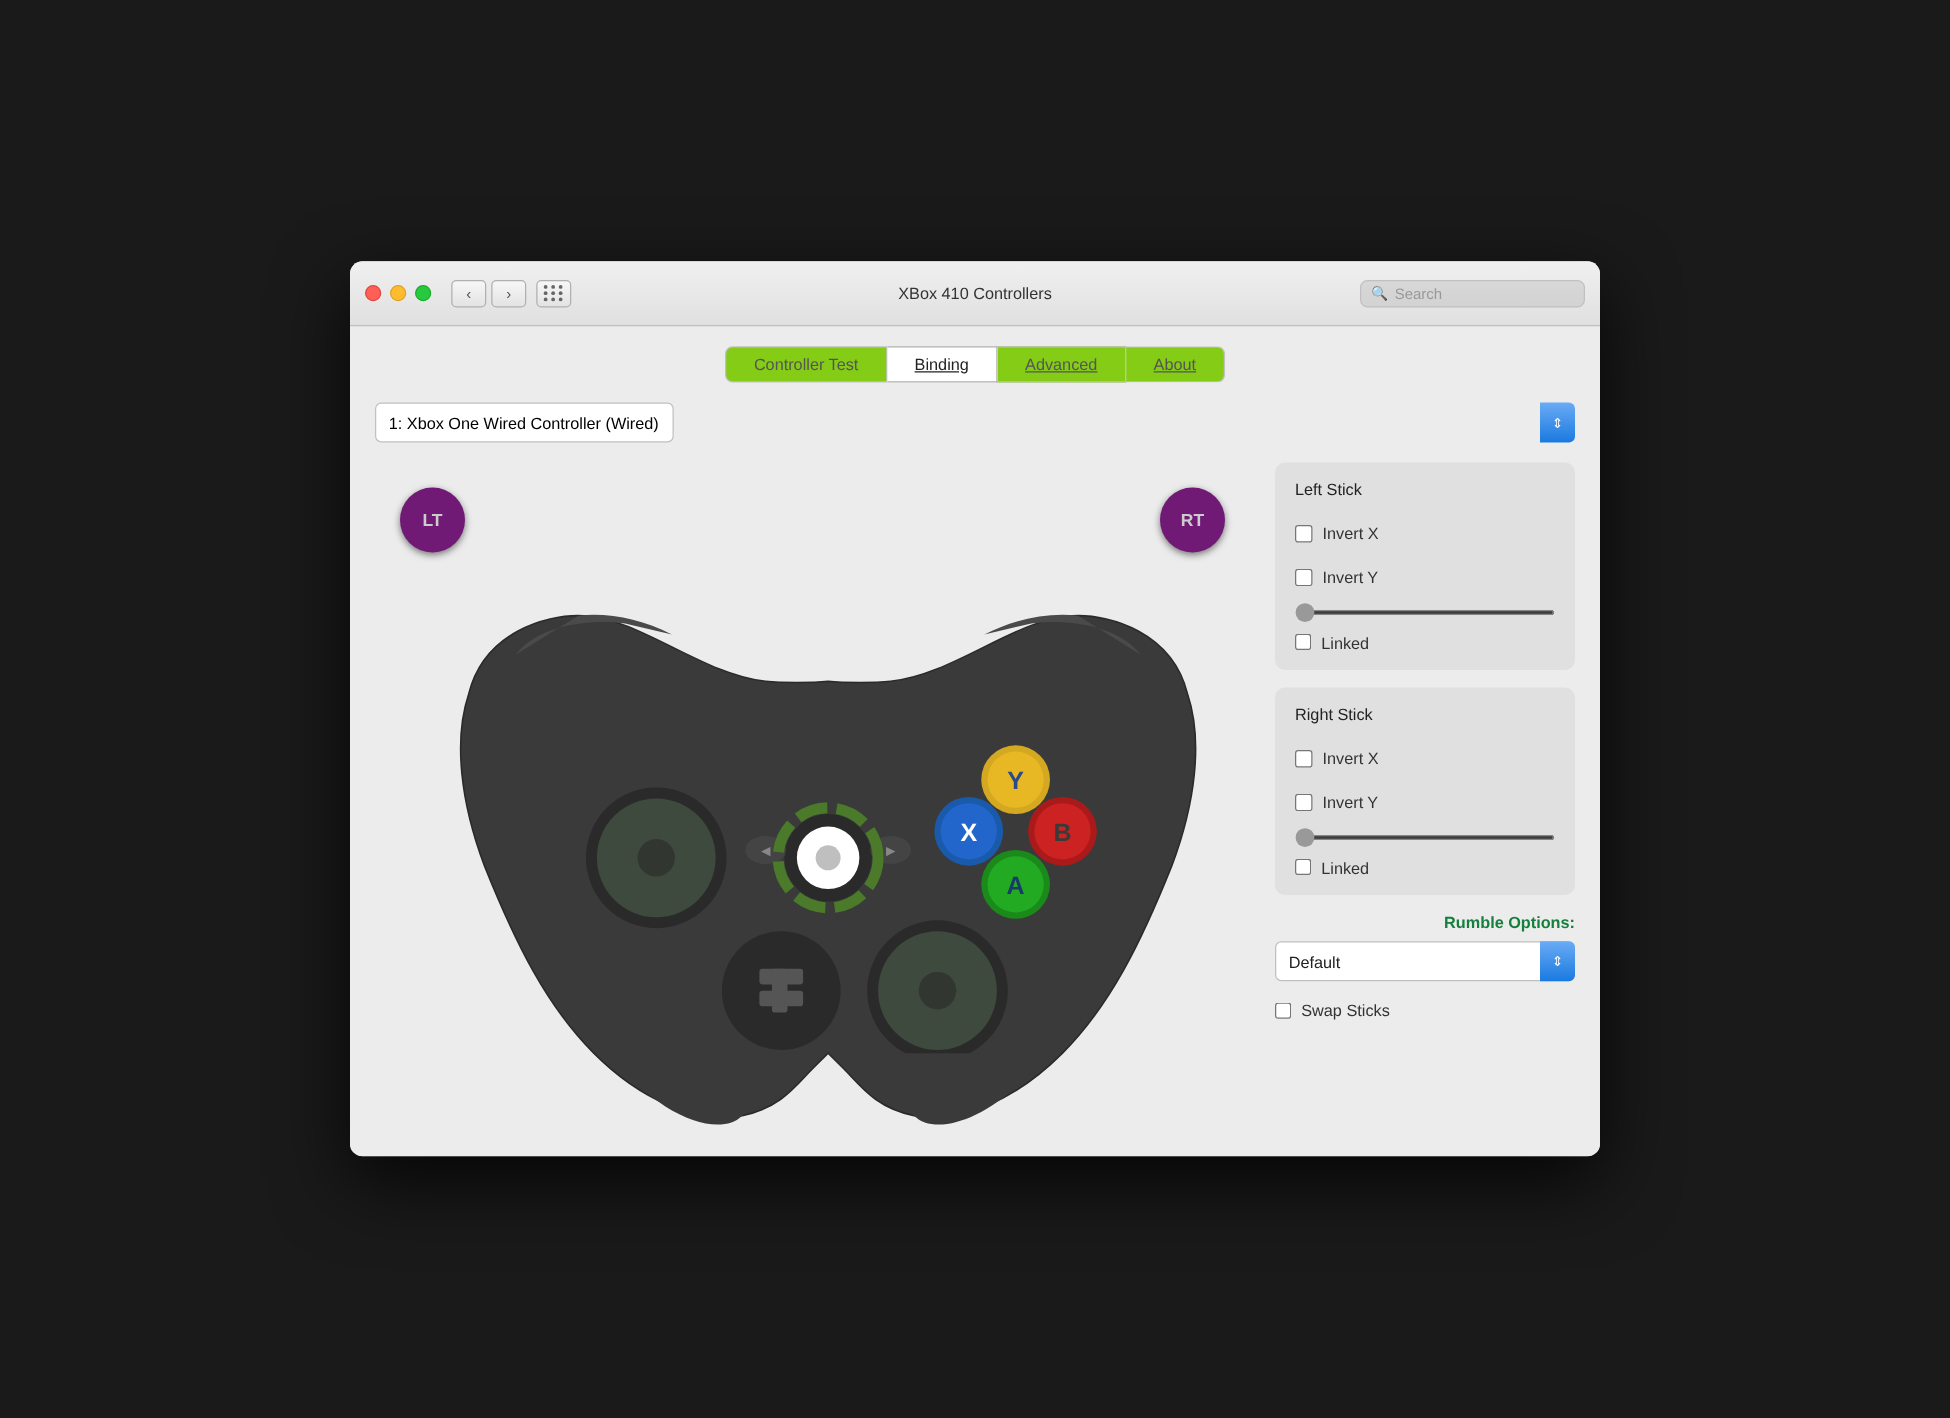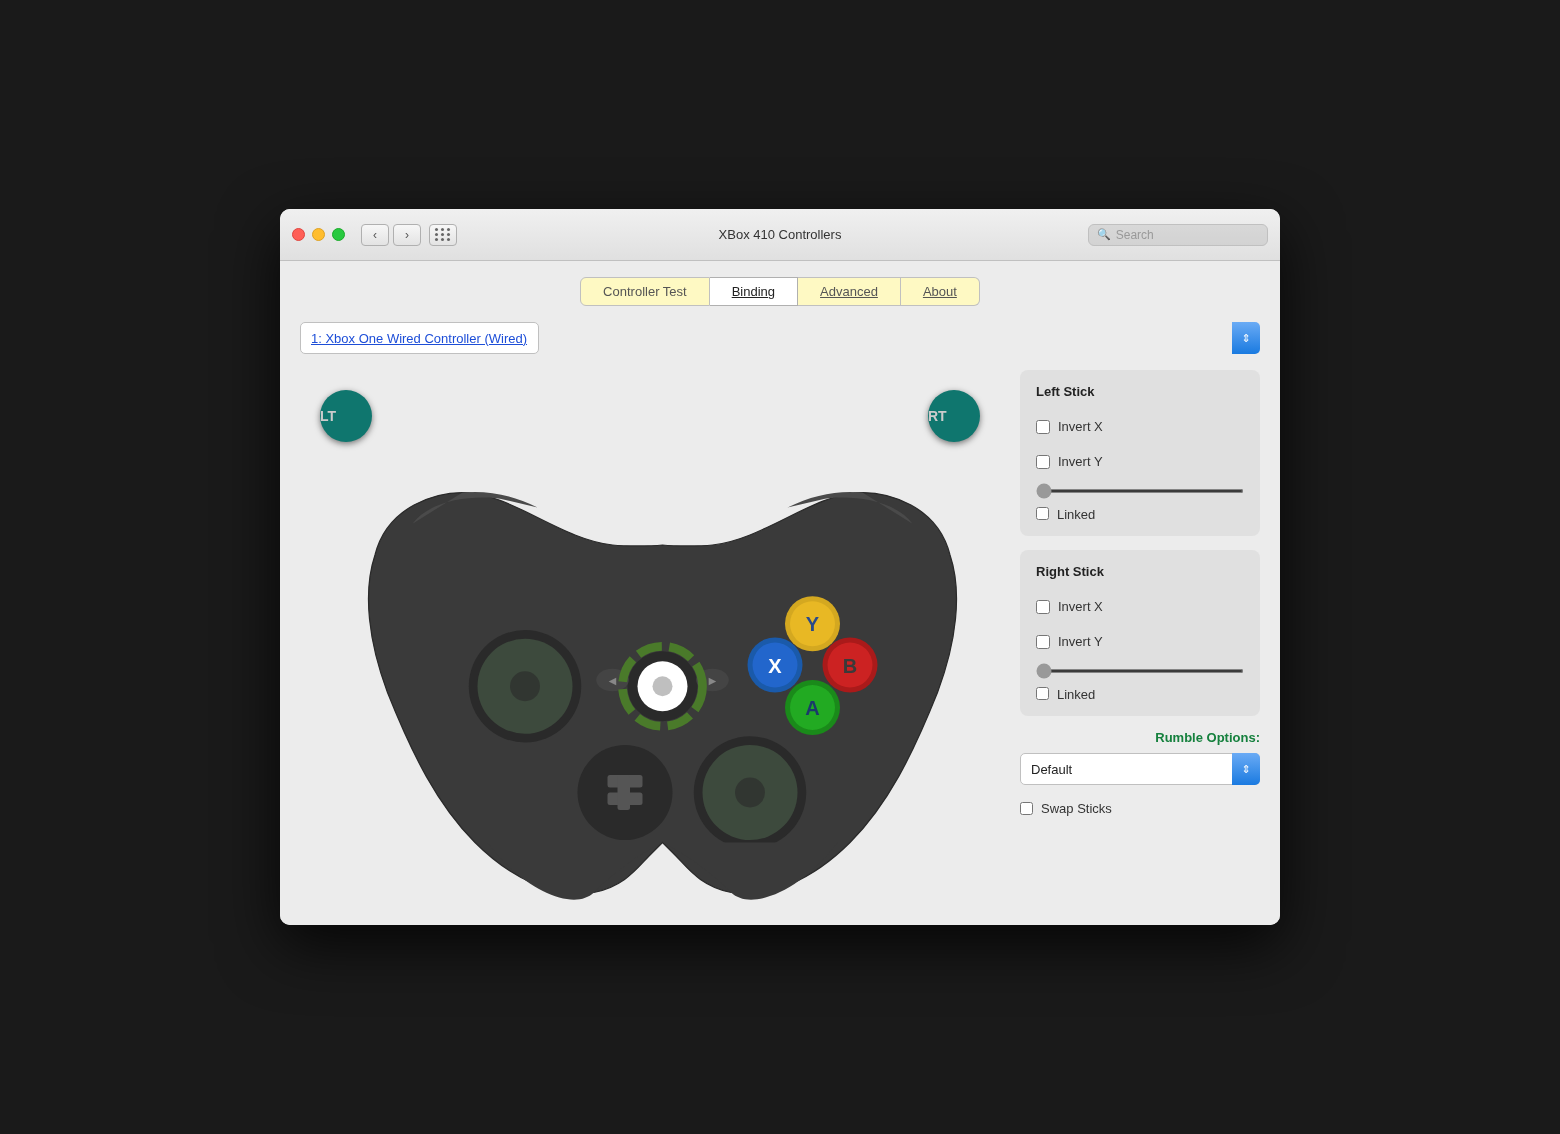--- a/index.html
+++ b/index.html
@@ -123,21 +123,21 @@
       justify-content: center;
       gap: 0;
       margin-bottom: 16px;
     }
     .tab {
       padding: 6px 22px;
       font-size: 13px;
       color: #555;
       border: 1px solid #c0c0c0;
       cursor: pointer;
-      background: #fef9c3;
+      background: #84cc16;
       position: relative;
     }
     .tab:first-child { border-radius: 6px 0 0 6px; }
     .tab:last-child { border-radius: 0 6px 6px 0; }
     .tab + .tab { border-left: none; text-decoration: underline; }
     .tab.active {
       background: white;
       color: #222;
       font-weight: 500;
       z-index: 1;
@@ -149,24 +149,23 @@
       margin-bottom: 16px;
     }
     .controller-select {
       flex: 1;
       height: 32px;
       background: white;
       border: 1px solid #c0c0c0;
       border-radius: 5px;
       padding: 0 10px;
       font-size: 13px;
-      color: #1d4ed8;
+      color: #000000;
       appearance: none;
       cursor: pointer;
-      text-decoration: underline;
     }
     .select-wrapper {
       flex: 1;
       position: relative;
     }
     .select-arrow {
       position: absolute;
       right: 0;
       top: 0;
       height: 100%;
@@ -190,25 +189,25 @@
       align-items: flex-start;
       justify-content: center;
       position: relative;
       padding-top: 10px;
     }
     .lt-button, .rt-button {
       position: absolute;
       top: 20px;
       width: 52px;
       height: 52px;
-      background: #0f766e;
+      background: #701a75;
       border-radius: 50%;
       display: flex;
       align-items: center;
-      justify-content: flex-start;
+      justify-content: center;
       font-size: 14px;
       font-weight: 700;
       color: #ccc;
       cursor: pointer;
       box-shadow: 0 2px 6px rgba(0,0,0,0.5);
       z-index: 10;
     }
     .lt-button { left: 20px; }
     .rt-button { right: 20px; }
     .right-panel {
@@ -216,21 +215,21 @@
       flex-shrink: 0;
     }
     .stick-section {
       background: #e0e0e0;
       border-radius: 8px;
       padding: 14px 16px;
       margin-bottom: 14px;
     }
     .stick-title {
       font-size: 13px;
-      font-weight: 700;
+      font-weight: 400;
       color: #222;
       margin-bottom: 12px;
     }
     .checkbox-row {
       display: flex;
       align-items: center;
       gap: 8px;
       margin-bottom: 8px;
       margin-top: 20px;
     }

